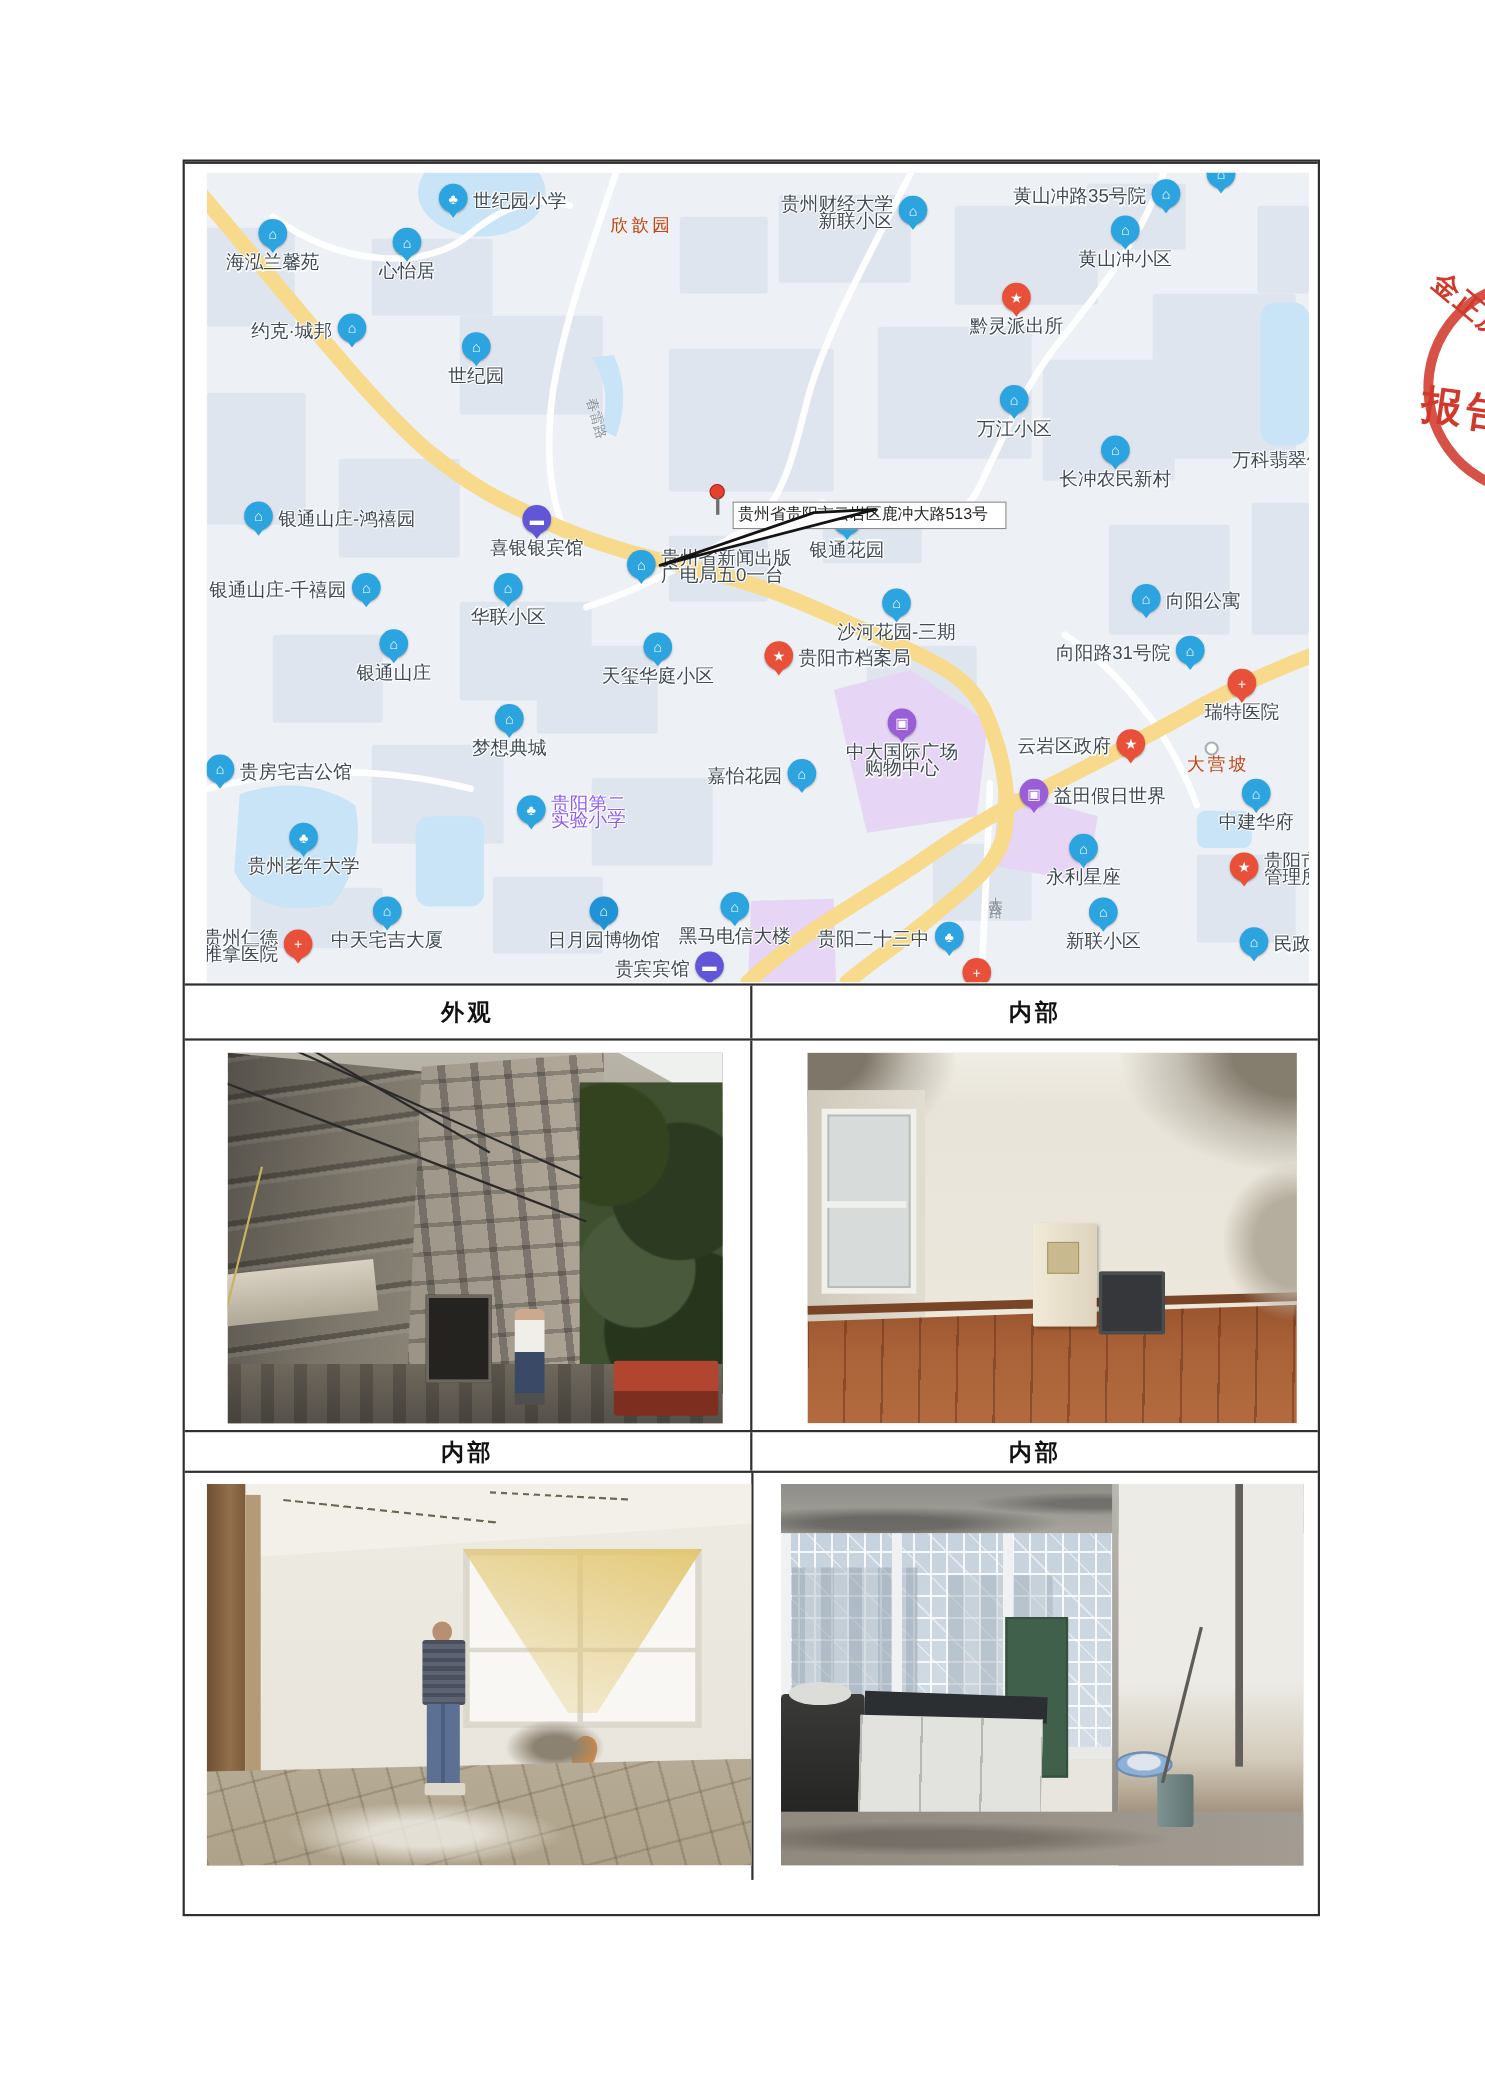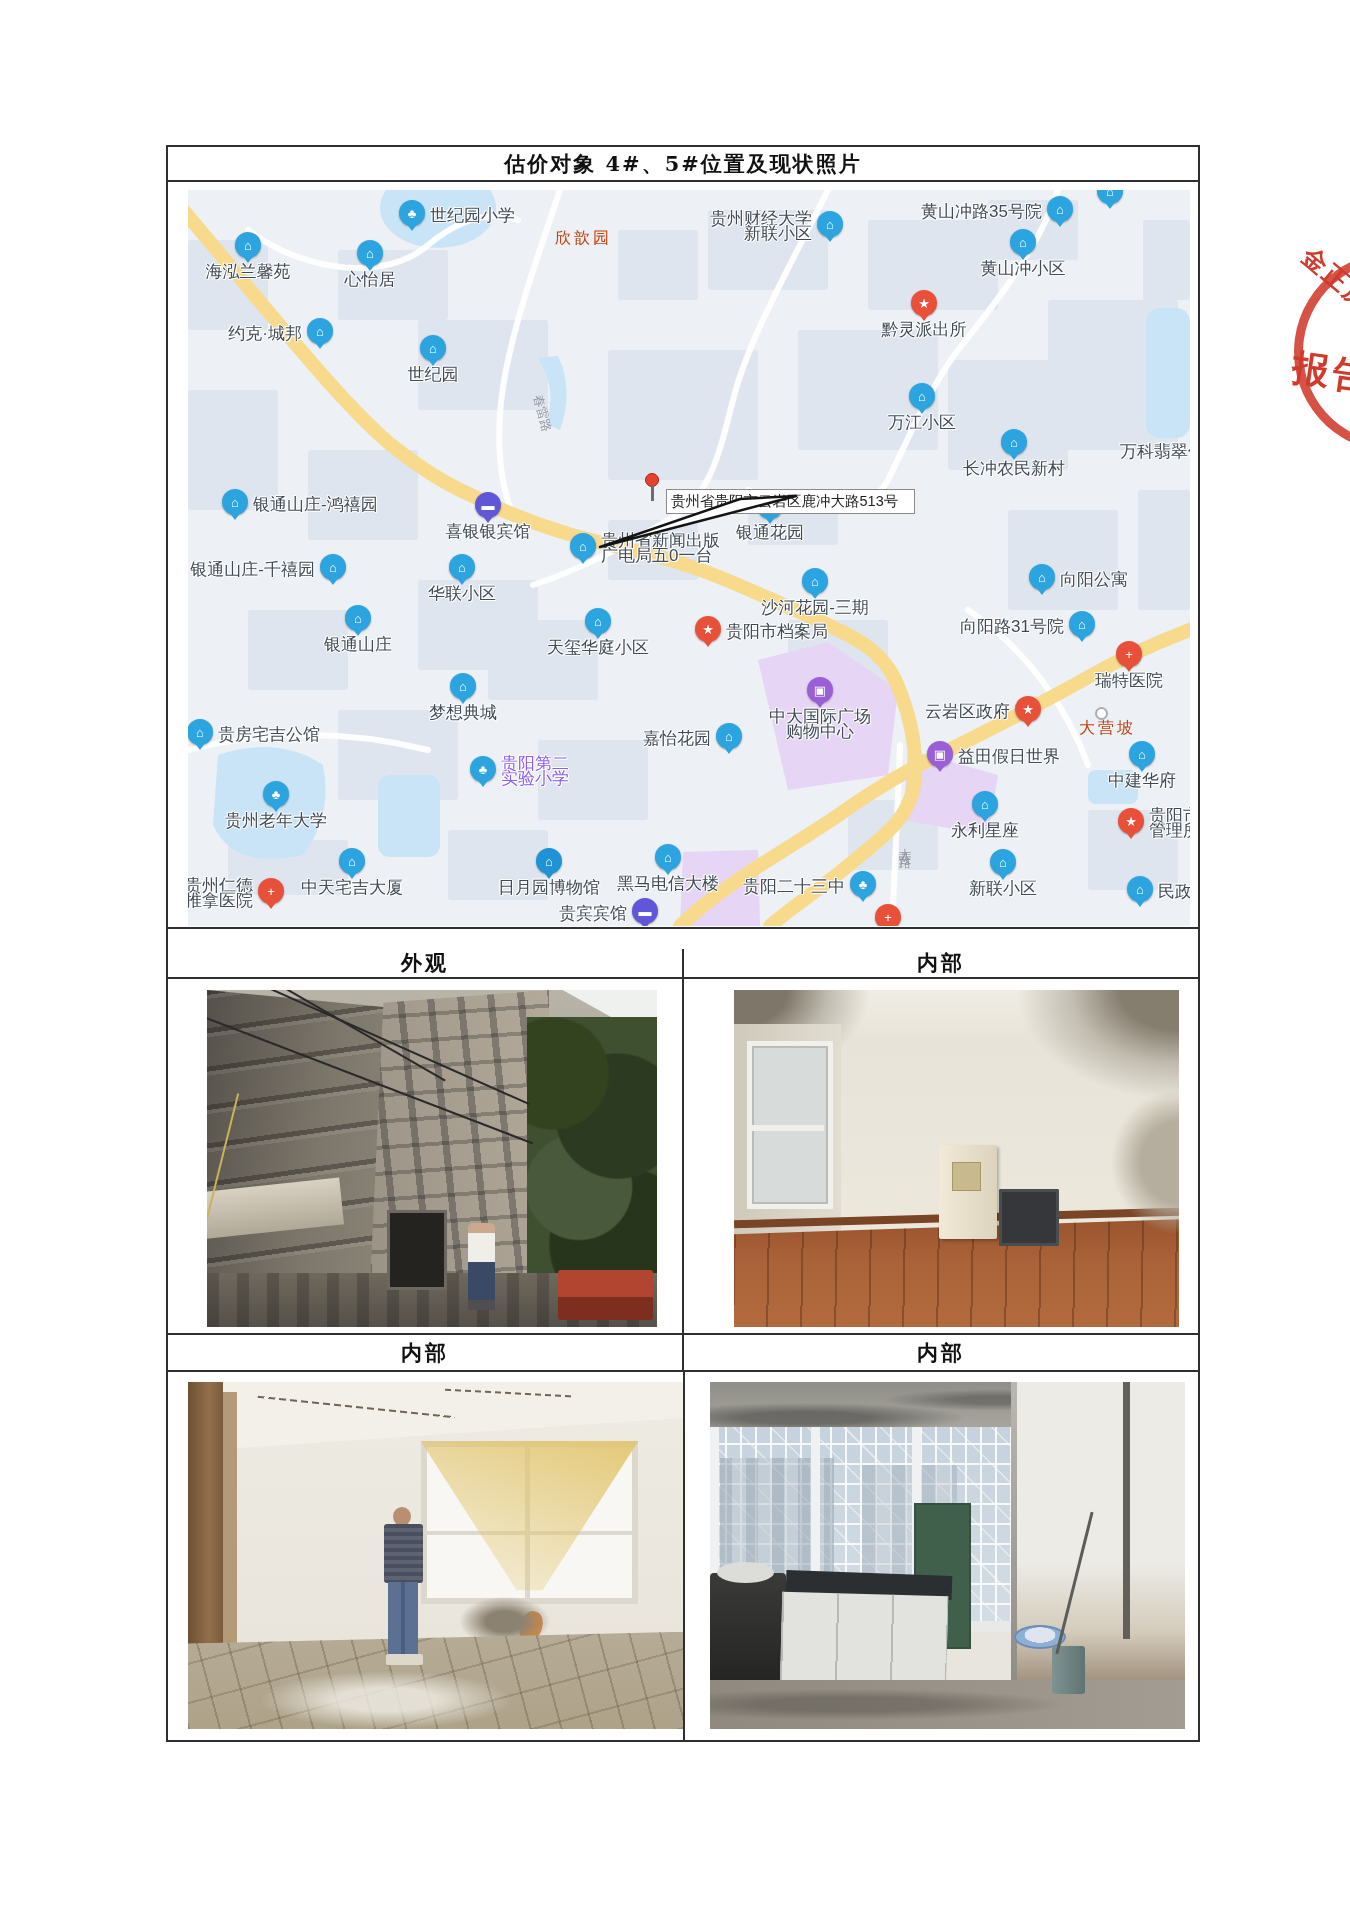--- a/index.html
+++ b/index.html
@@ -13,21 +13,21 @@
         letter-spacing:2px;transform:rotate(40deg);white-space:nowrap;font-family:"Liberation Sans",sans-serif;}
   .stamp-t2{position:absolute;left:12px;top:108px;color:#d03a2c;font-weight:bold;font-size:37px;
         letter-spacing:4px;transform:rotate(8deg);white-space:nowrap;}
   
   .doc-table{position:absolute;left:166px;top:145px;width:1034px;height:1597px;
         border:2px solid #2f2f2f;box-sizing:border-box;background:#fff;}
   .title-row{height:33px;box-sizing:border-box;display:flex;align-items:center;justify-content:center;
         font-family:"DejaVu Serif",serif;font-weight:bold;font-size:21px;color:#111;letter-spacing:2px;}
   .map-row{height:747px;box-sizing:border-box;border-top:2px solid #2f2f2f;}
   .hdr-row{display:flex;box-sizing:border-box;border-top:2px solid #2f2f2f;}
-  .hdr-row.r1{height:50px;align-items:flex-end;}
+  .hdr-row.r1{height:50px;}
   .hdr-row.r2{height:37px;}
   .hdr-cell{flex:1;display:flex;align-items:center;justify-content:center;box-sizing:border-box;
         font-family:"DejaVu Serif",serif;font-weight:bold;font-size:21px;color:#111;letter-spacing:3px;}
   .hdr-cell + .hdr-cell{border-left:2px solid #2f2f2f;}
   .photo-row{display:flex;box-sizing:border-box;border-top:2px solid #2f2f2f;}
   .photo-row.r1{height:356px;}
   .photo-row.r2{height:372px;}
   .photo-cell{flex:1;box-sizing:border-box;}
   .photo-cell + .photo-cell{border-left:2px solid #2f2f2f;}
   .photo{position:relative;overflow:hidden;background:#8b8578;}
@@ -189,21 +189,20 @@
 <div class="page">
 
   <div class="stamp">
     <div class="stamp-circle"></div>
     <span class="stamp-t1">金正房</span>
     <span class="stamp-t2">报告</span>
   </div>
 
   <div class="doc-table">
 
-    <div class="title-row">估价对象 4#、5#位置及现状照片</div>
 
     <div class="map-row">
       <div class="map-canvas">
         <svg class="map-decor" width="1002" height="736" viewBox="0 0 1002 736">
 
           <g fill="#dfe5ef">
             <rect x="0" y="50" width="80" height="90" rx="3"></rect>
               <rect x="150" y="60" width="110" height="70" rx="3"></rect>
             <rect x="430" y="40" width="80" height="70" rx="3"></rect>
               <rect x="520" y="20" width="120" height="80" rx="3"></rect>

